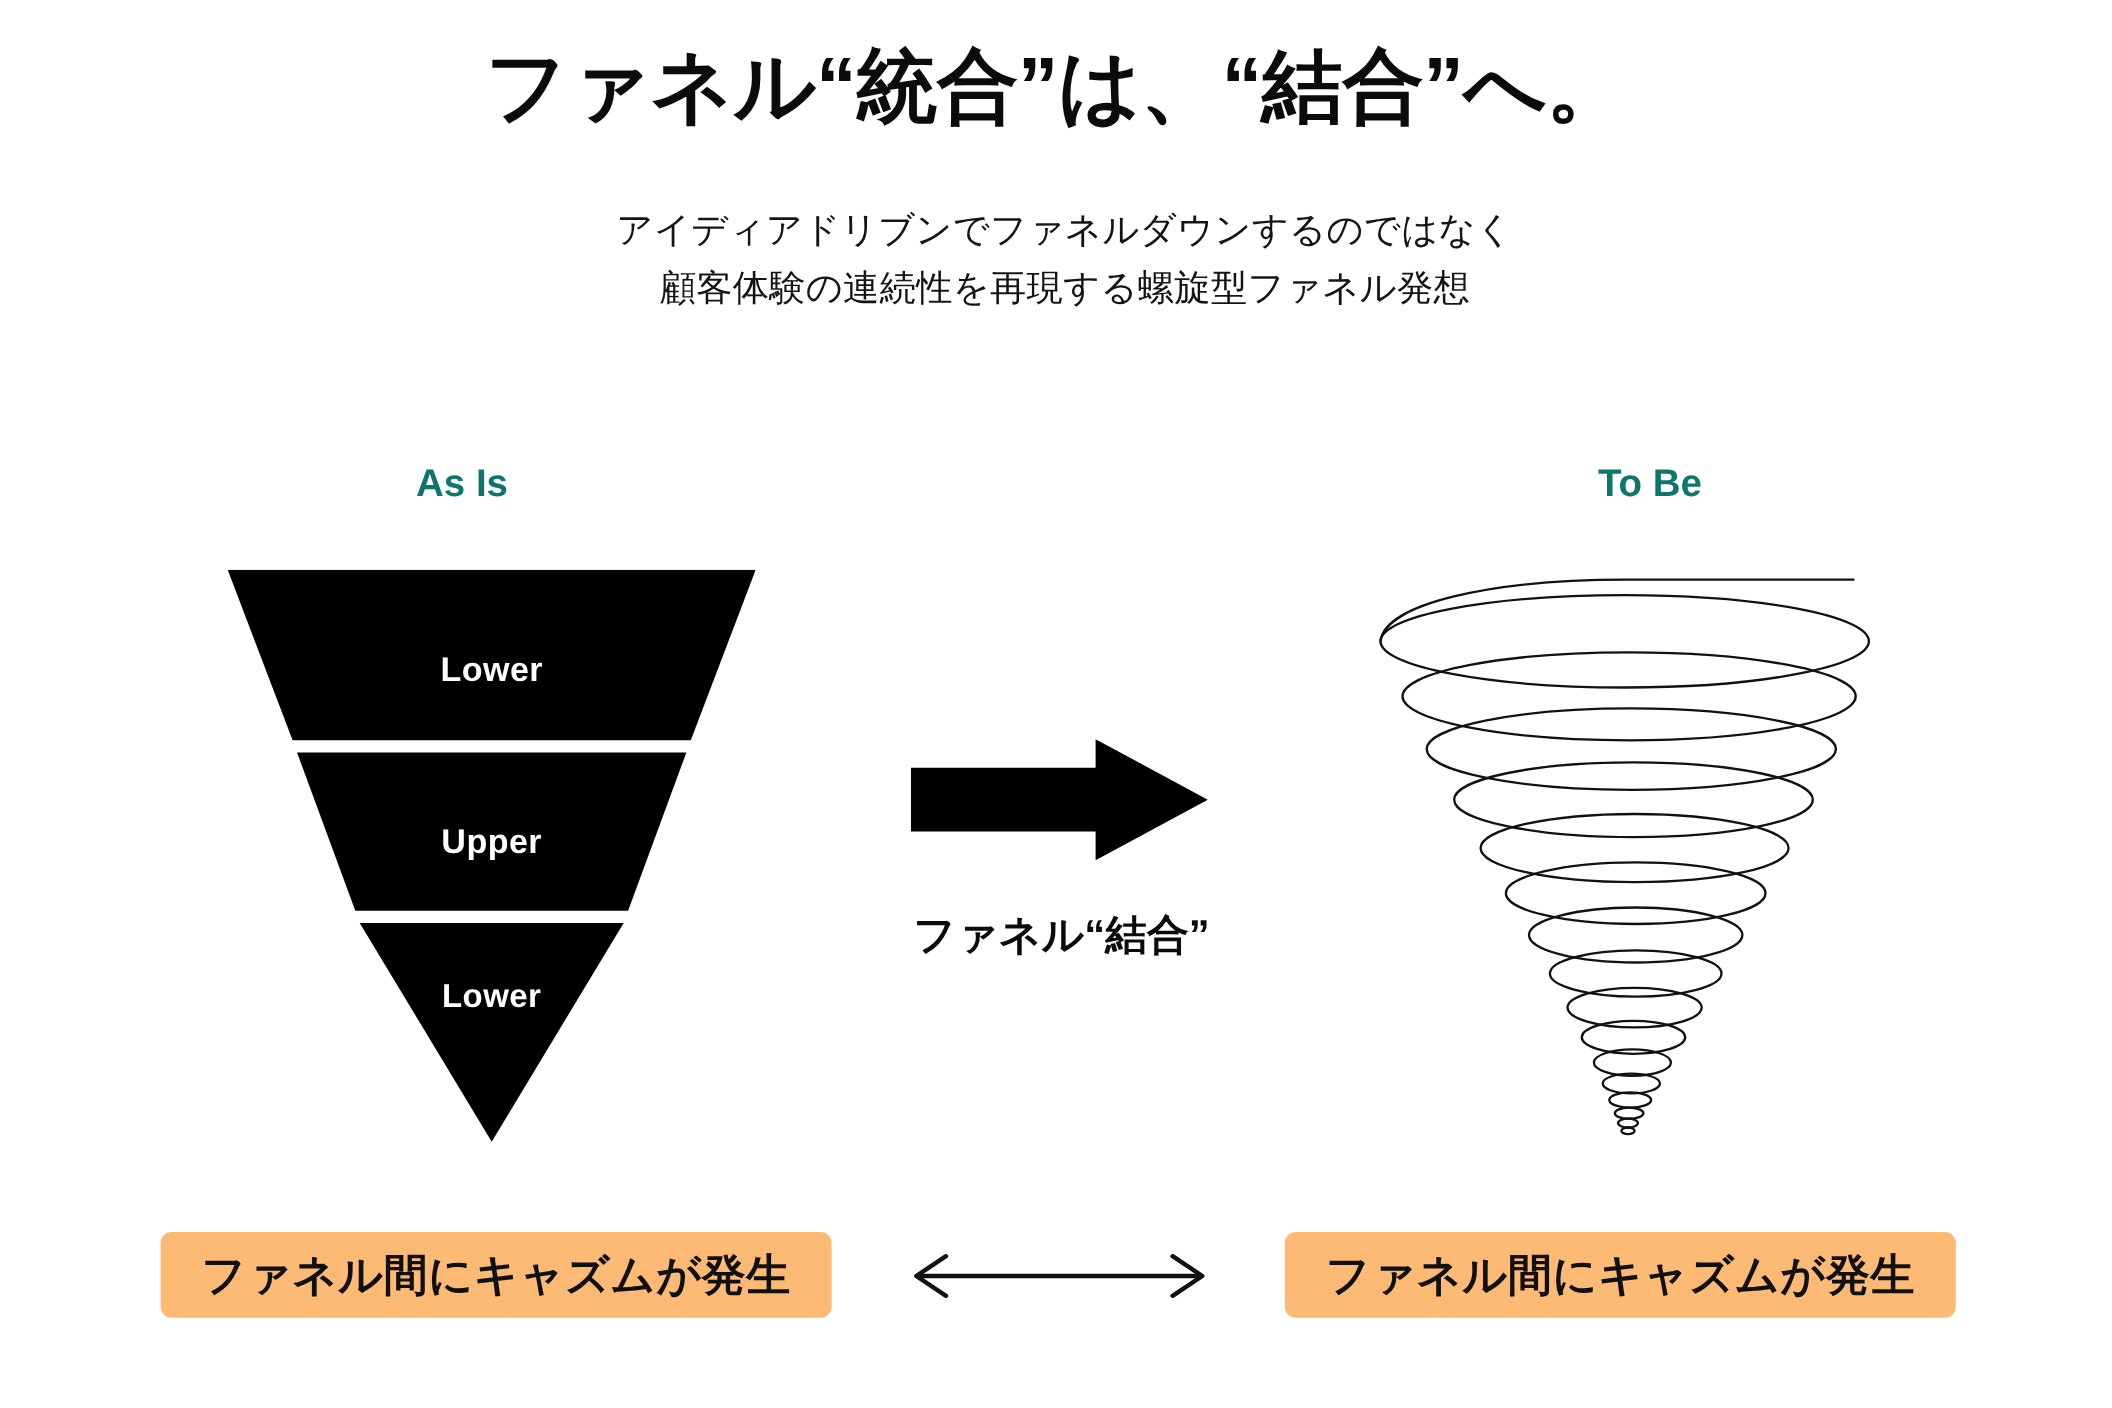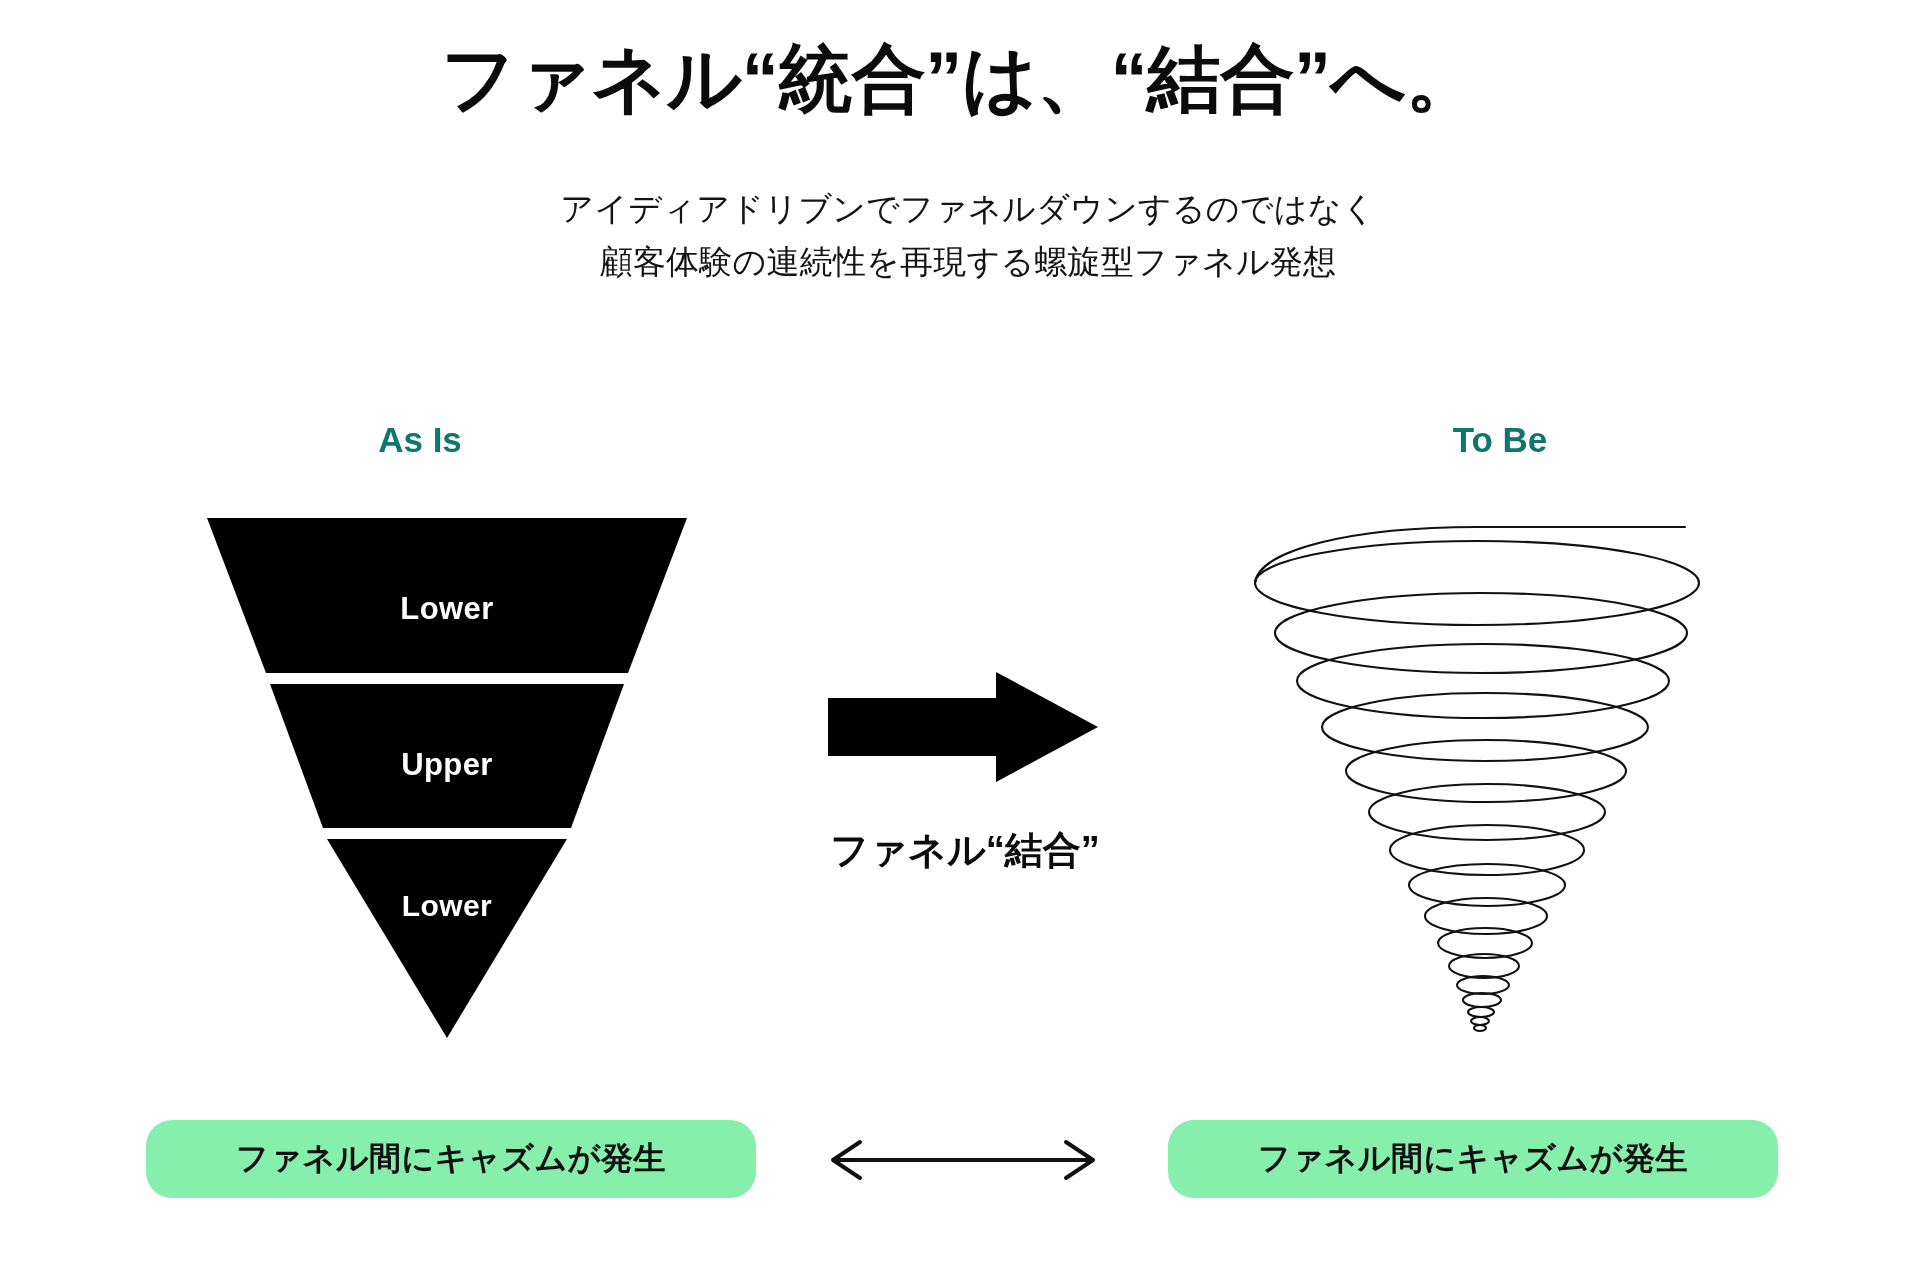--- a/index.html
+++ b/index.html
@@ -107,26 +107,26 @@
     top:505px;
     width:460px;
     height:545px;
   }
   .spiral svg{display:block;}
 
   
   .pill{
     position:absolute;
     height:78px;
-    border-radius:26px;
-    background:#86efac;
+    border-radius:10px;
+    background:#fdba74;
     display:flex;
     align-items:center;
     justify-content:center;
-    font-size:32px;
+    font-size:40px;
     font-weight:bold;
     color:#101010;
     letter-spacing:0.5px;
     white-space:nowrap;
   }
   .pill.left{ left:146px; top:1120px; width:610px; }
   .pill.right{ left:1168px; top:1120px; width:610px; }
 
   .dbl-arrow{
     position:absolute;

